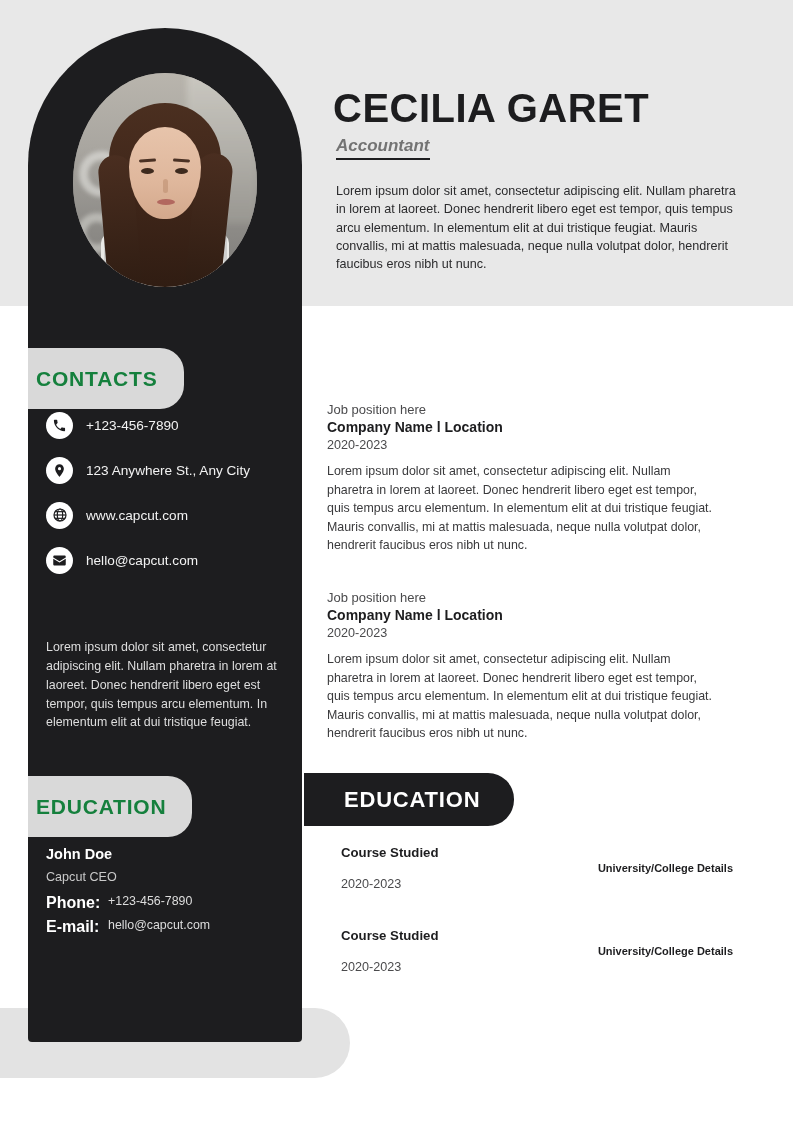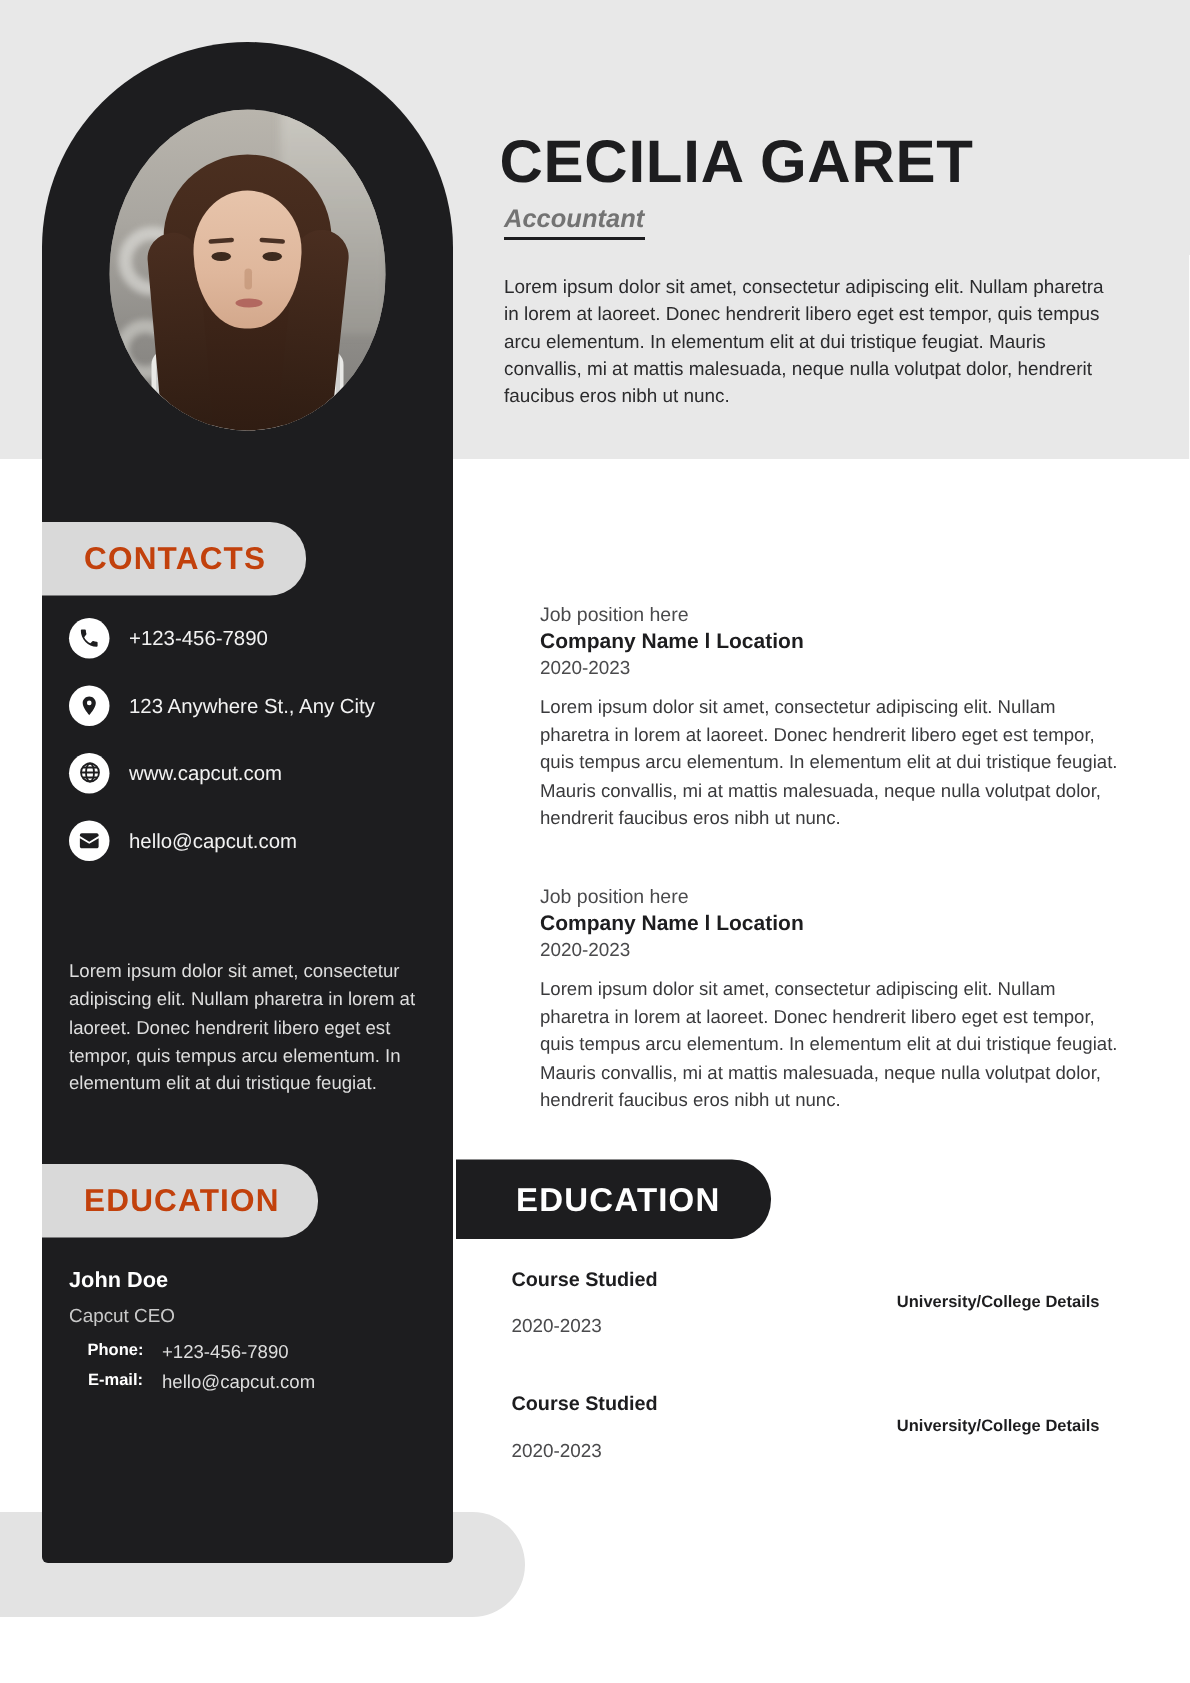--- a/index.html
+++ b/index.html
@@ -171,24 +171,24 @@
   }
 
   
   .pill {
     position: absolute;
     display: flex; align-items: center;
     font-weight: bold; letter-spacing: .8px;
   }
   .pill-light {
     background: #d9d9d9;
-    color: #c2410c;
+    color: #15803d;
     border-radius: 0 24px 24px 0;
-    height: 49px;
-    padding-left: 28px; padding-right: 26px;
+    height: 61px;
+    padding-left: 8px; padding-right: 26px;
     font-size: 21px;
   }
   .pill-dark {
     background: #1d1d1f;
     color: #ffffff;
     border-radius: 0 26px 26px 0;
     height: 53px;
     padding-left: 40px; padding-right: 34px;
     font-size: 22px;
   }
@@ -229,27 +229,27 @@
   .ref-title {
     position: absolute; left: 46px; top: 870px;
     color: #c9c9c9; font-size: 12.6px;
   }
   .ref-rows {
     position: absolute; left: 46px; top: 894px;
     width: 240px;
   }
   .ref-row { display: flex; margin-bottom: 6px; }
   .ref-label {
-    color: #ffffff; font-size: 11px; font-weight: bold;
-    width: 62px; flex: 0 0 62px; text-align: center;
+    color: #ffffff; font-size: 16px; font-weight: bold;
+    width: 62px; flex: 0 0 62px;
   }
   .ref-val { color: #dddddd; font-size: 12.4px; }
 
   
-  .exp-block { position: absolute; left: 360px; width: 392px; }
+  .exp-block { position: absolute; left: 327px; width: 392px; }
   .job-pos {
     font-size: 13px; color: #4a4a4c; margin-bottom: 2px;
   }
   .job-comp {
     font-size: 14px; font-weight: bold; color: #1d1d1f; margin-bottom: 3px;
   }
   .job-date {
     font-size: 12.6px; color: #4a4a4c; margin-bottom: 10px;
   }
   .job-desc {

